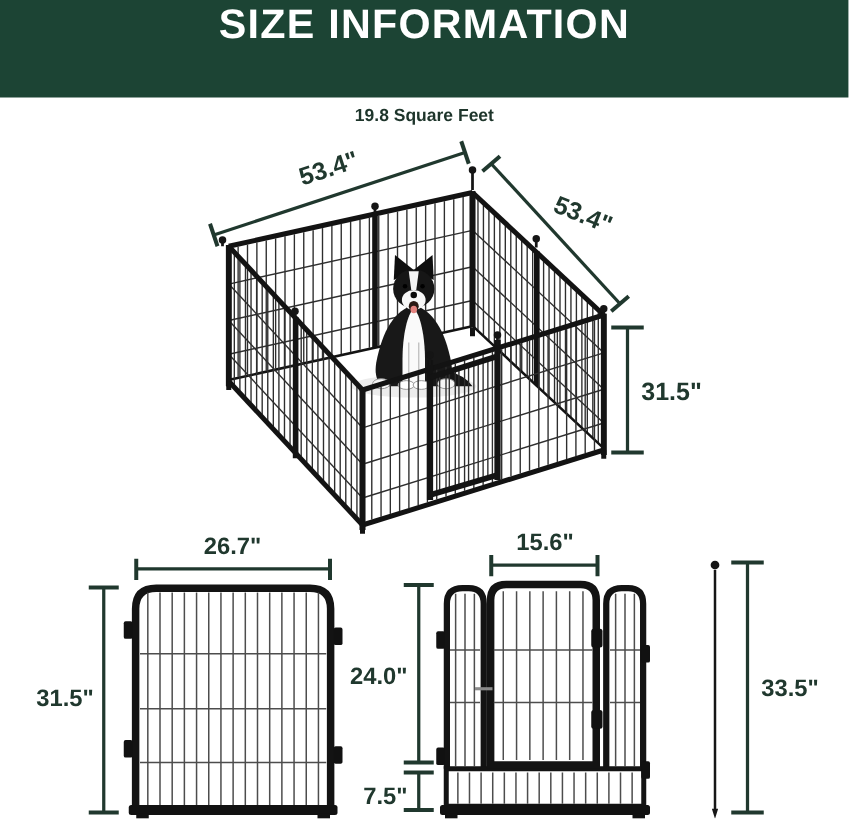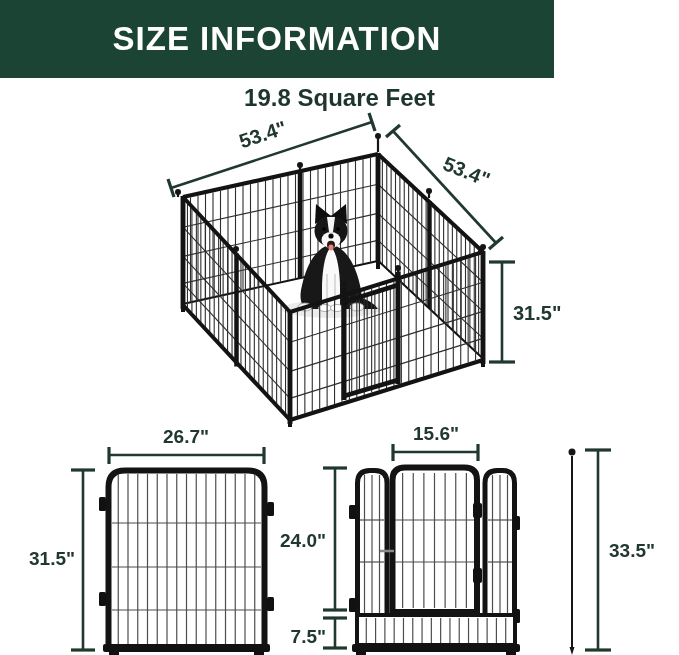--- a/index.html
+++ b/index.html
@@ -5,25 +5,25 @@
   :root{
     --header-bg:#1c4434;
     --dim:#20382e;
     --frame:#131313;
     --wire3d:#2e2e2e;
     --wire2d:#4d4d4d;
   }
   html,body{margin:0;padding:0;background:#fff;}
   .page{position:relative;width:679px;height:655px;background:#ffffff;overflow:hidden;
         font-family:"Liberation Sans",sans-serif;}
-  .header{position:absolute;left:0;top:0;width:554px;height:78px;background:var(--header-bg);
-          display:flex;align-items:center;justify-content:center;}
+  .header{position:absolute;left:0;top:0;width:679px;height:78px;background:var(--header-bg);
+          display:flex;justify-content:center;}
   .header h1{margin:0;color:#ffffff;font-size:33px;font-weight:800;letter-spacing:1px;}
   .subtitle{position:absolute;left:0;top:84px;width:679px;text-align:center;
-            color:#1e352b;font-size:24px;font-weight:bold;}
+            color:#1e352b;font-size:14px;font-weight:bold;}
   svg{position:absolute;left:0;top:0;}
   .dim{stroke:var(--dim);fill:none;}
   text.dim-label{fill:var(--dim);font-family:"Liberation Sans",sans-serif;
                  font-weight:bold;font-size:19px;}
   text.dim-label.lg{font-size:20px;}
 </style>
 </head>
 <body>
 
 <div class="page">

